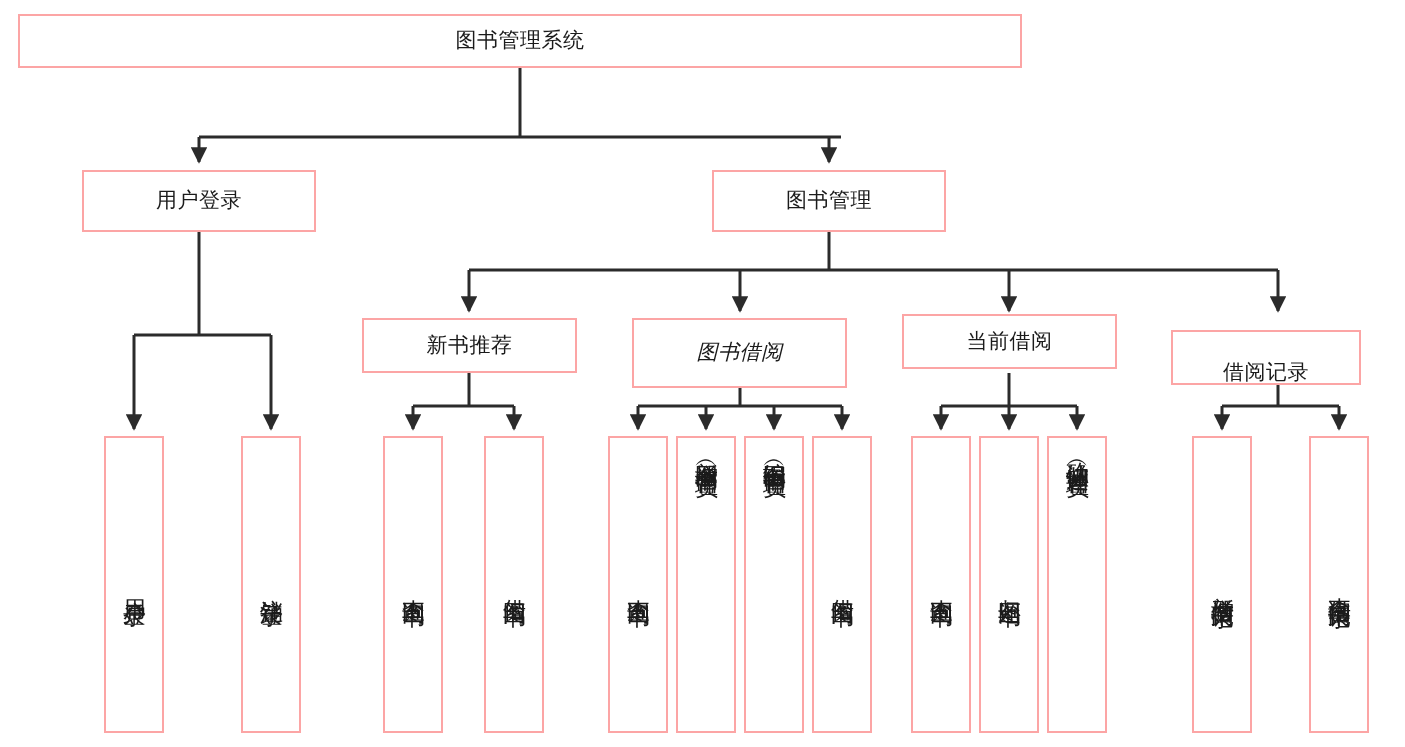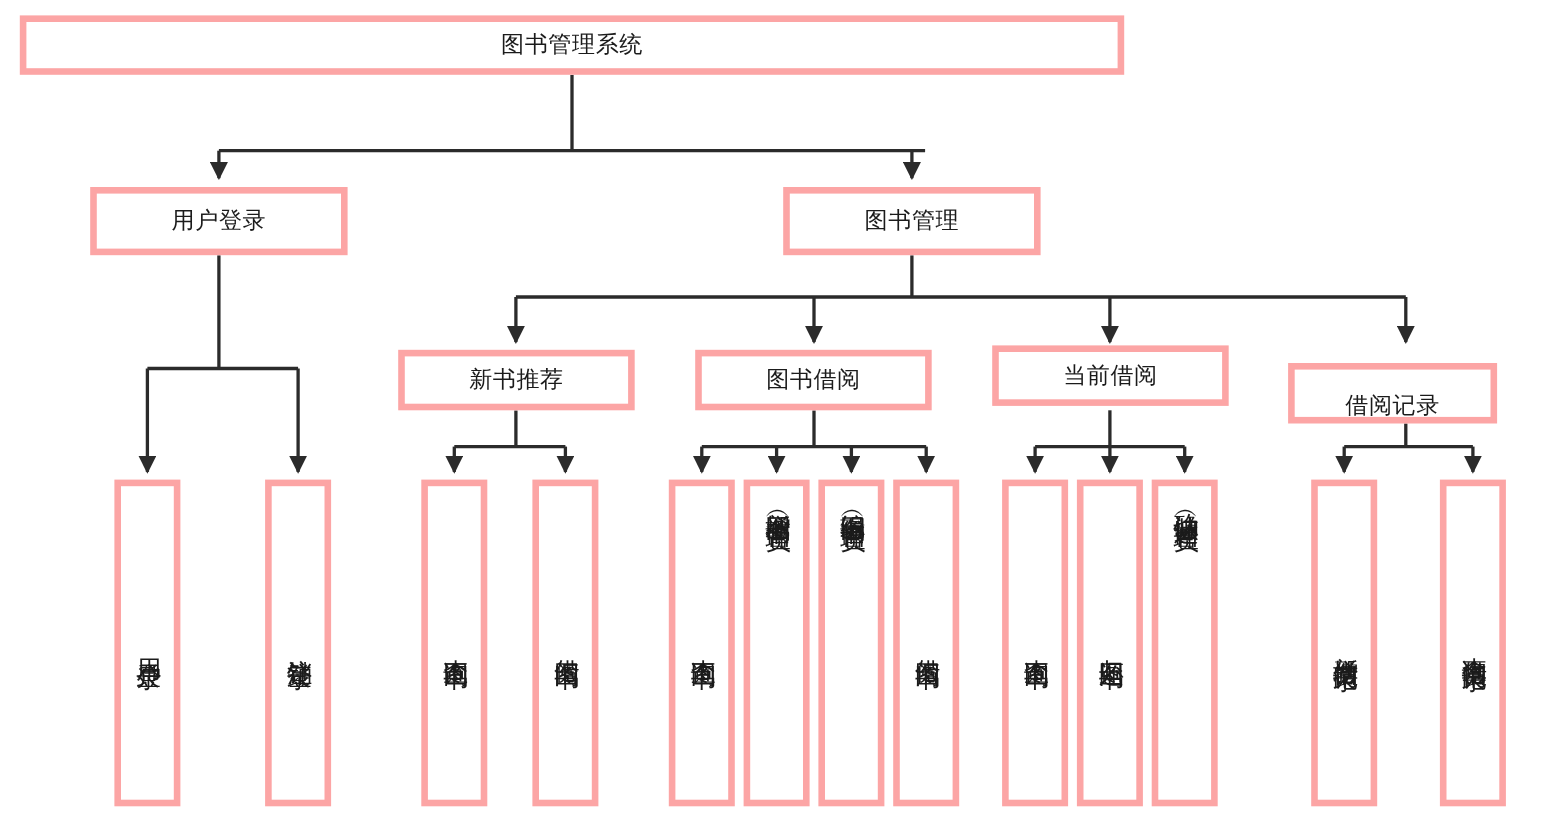--- a/index.html
+++ b/index.html
@@ -23,21 +23,21 @@
     left: 0;
     top: 0;
     width: 1405px;
     height: 747px;
     pointer-events: none;
   }
   .node {
     position: absolute;
     box-sizing: border-box;
     background: #ffffff;
-    border: 6px solid #fca5a5;
+    border: 2px solid #fca5a5;
     display: flex;
     align-items: center;
     justify-content: center;
     z-index: 2;
   }
   .node .label {
     display: block;
     text-align: center;
     color: #1b1b1b;
     line-height: 1.02;
@@ -137,21 +137,21 @@
   </div>
 
   <div class="node horiz" style="left:712px; top:170px; width:234px; height:62px;">
     <span class="label">图书管理</span>
   </div>
 
   <div class="node horiz" style="left:362px; top:318px; width:215px; height:55px;">
     <span class="label">新书推荐</span>
   </div>
 
-  <div class="node horiz" style="left:632px; top:318px; width:215px; height:55px;">
+  <div class="node horiz" style="left:632px; top:318px; width:215px; height:70px;font-style:italic;">
     <span class="label">图书借阅</span>
   </div>
 
   <div class="node horiz" style="left:902px; top:314px; width:215px; height:55px;">
     <span class="label">当前借阅</span>
   </div>
 
   <div class="node horiz" style="left:1171px; top:330px; width:190px; height:55px;align-items:flex-end;">
     <span class="label">借阅记录</span>
   </div>

